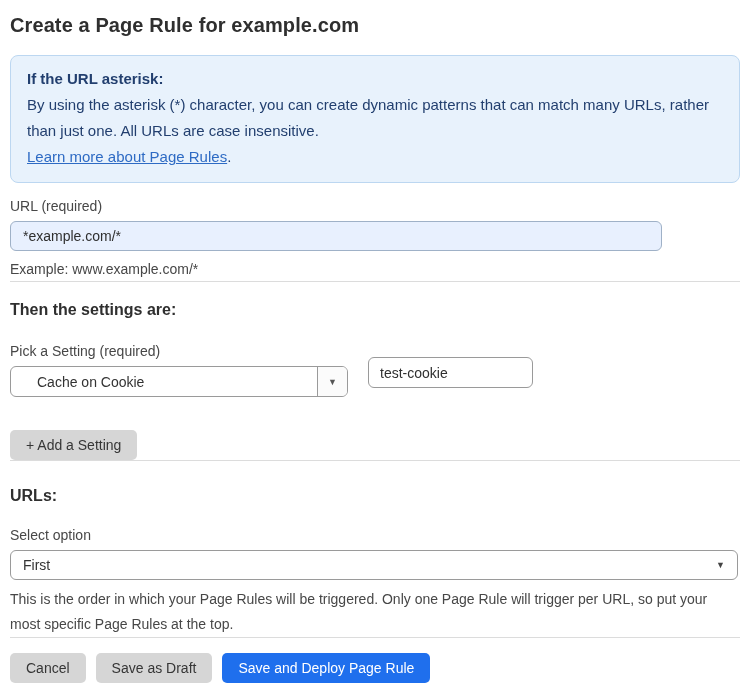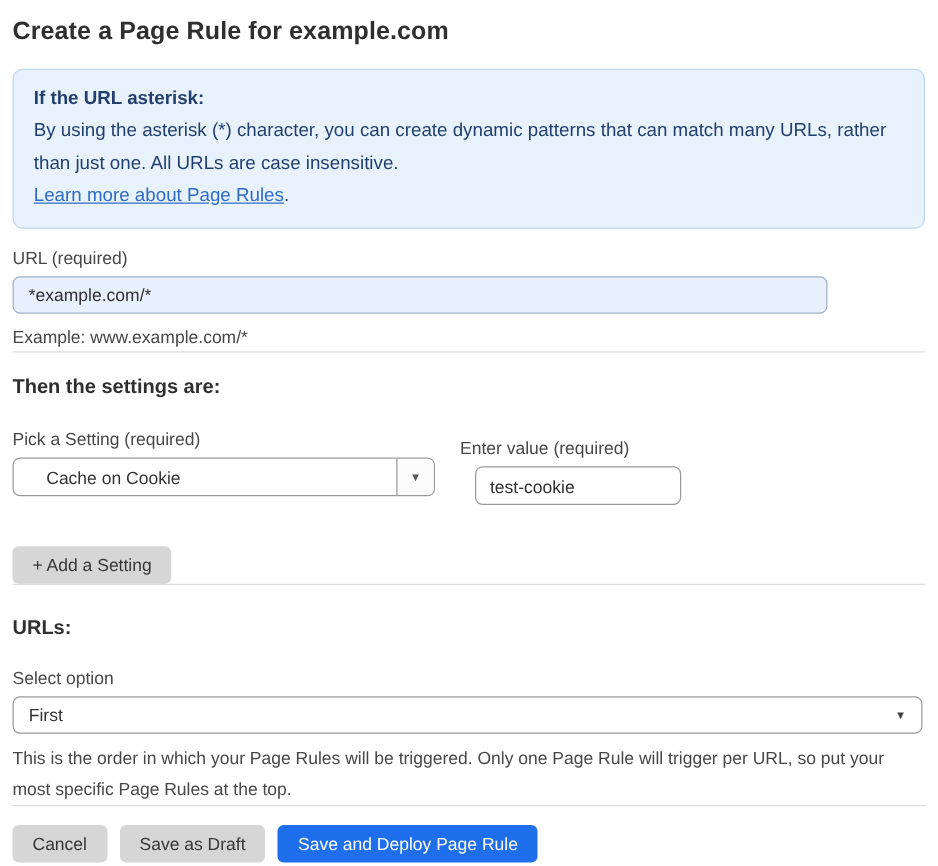--- a/index.html
+++ b/index.html
@@ -120,21 +120,20 @@
     height: 31px;
     background: #ffffff;
     border: 1px solid #9a9a9a;
     border-radius: 6px;
     padding: 0 11px;
     font-family: "Liberation Sans", sans-serif;
     font-size: 14px;
     color: #2f2f2f;
     outline: none;
     margin-top: 7px;
-    margin-left: 12px;
   }
 
   .btn {
     display: inline-flex;
     align-items: center;
     justify-content: center;
     height: 30px;
     border: none;
     border-radius: 5px;
     font-family: "Liberation Sans", sans-serif;
@@ -199,21 +198,20 @@
 
   <div class="settings-row">
     <div class="setting-col">
       <div class="field-label" style="margin-bottom:0;">Pick a Setting (required)</div>
       <div class="select-box">
         <div class="select-value">Cache on Cookie</div>
         <div class="select-arrow-seg">▼</div>
       </div>
     </div>
     <div class="value-col">
-      <div class="field-label" style="margin-bottom:0;">Enter value (required)</div>
       <input class="value-input" type="text" value="test-cookie" style="">
     </div>
   </div>
 
   <button class="btn btn-gray add-setting-btn">+ Add a Setting</button>
 
   <hr class="divider divider-2">
 
   <h2 class="section-heading order-heading">URLs:</h2>
 

